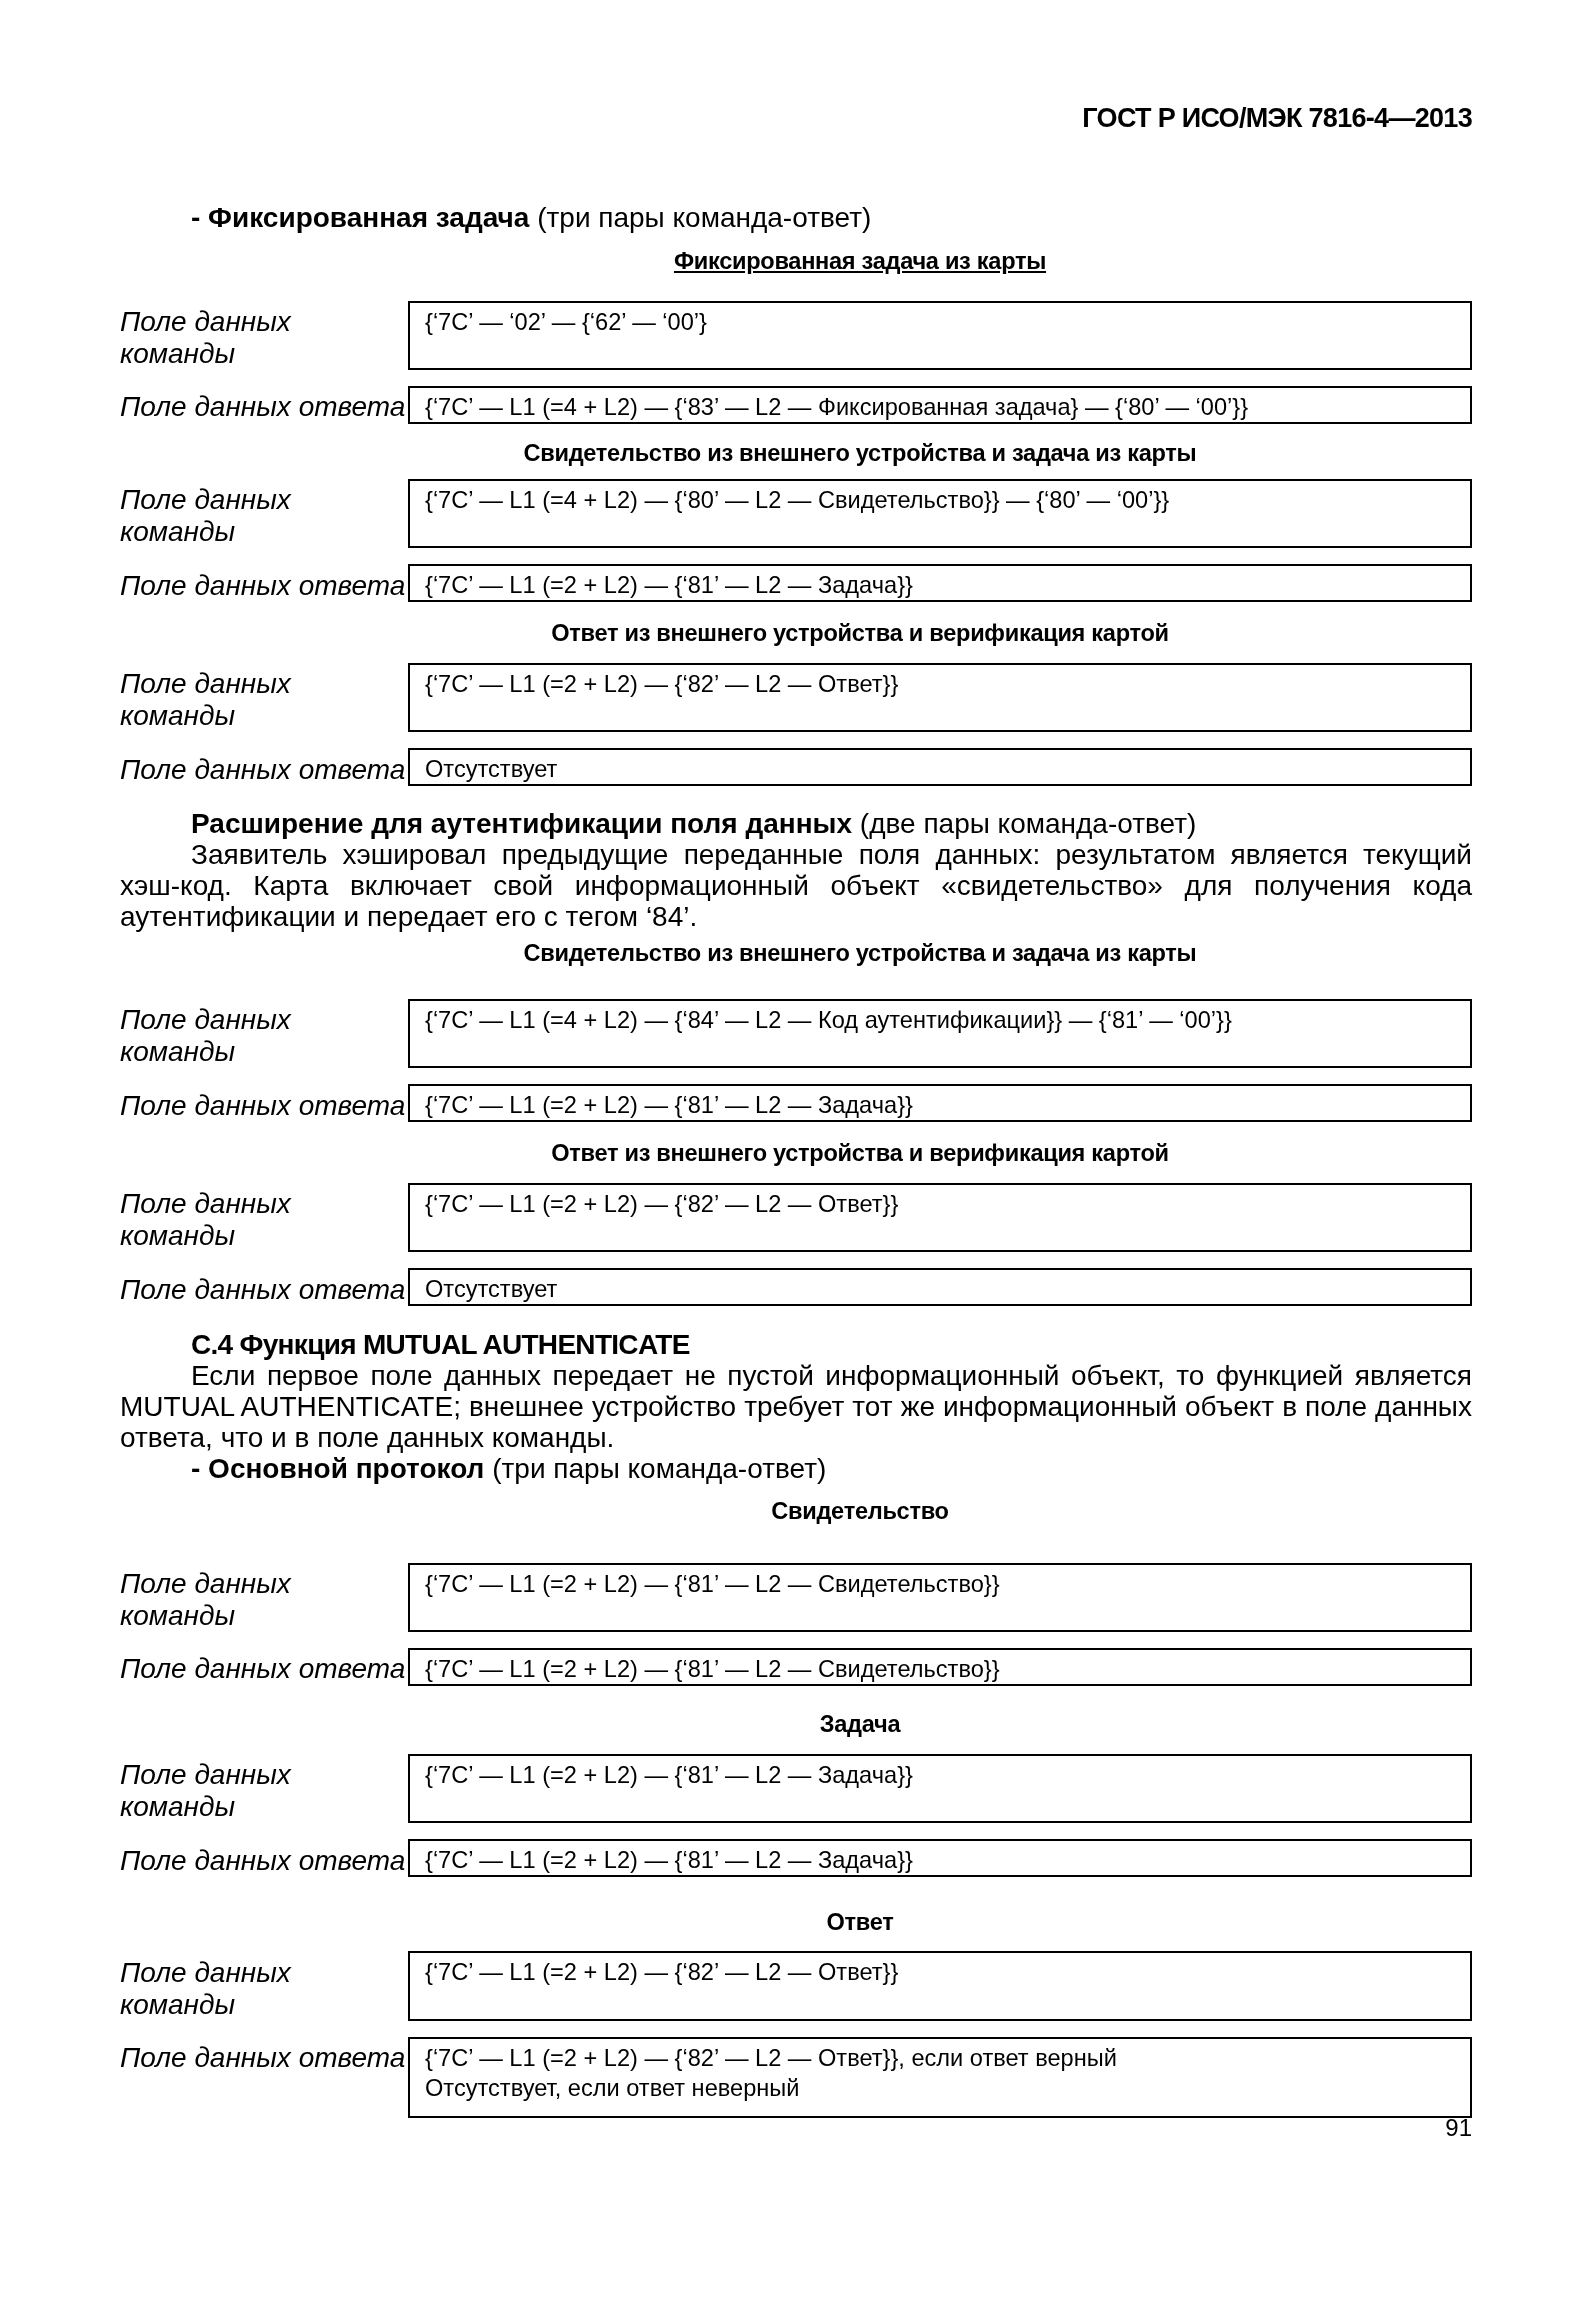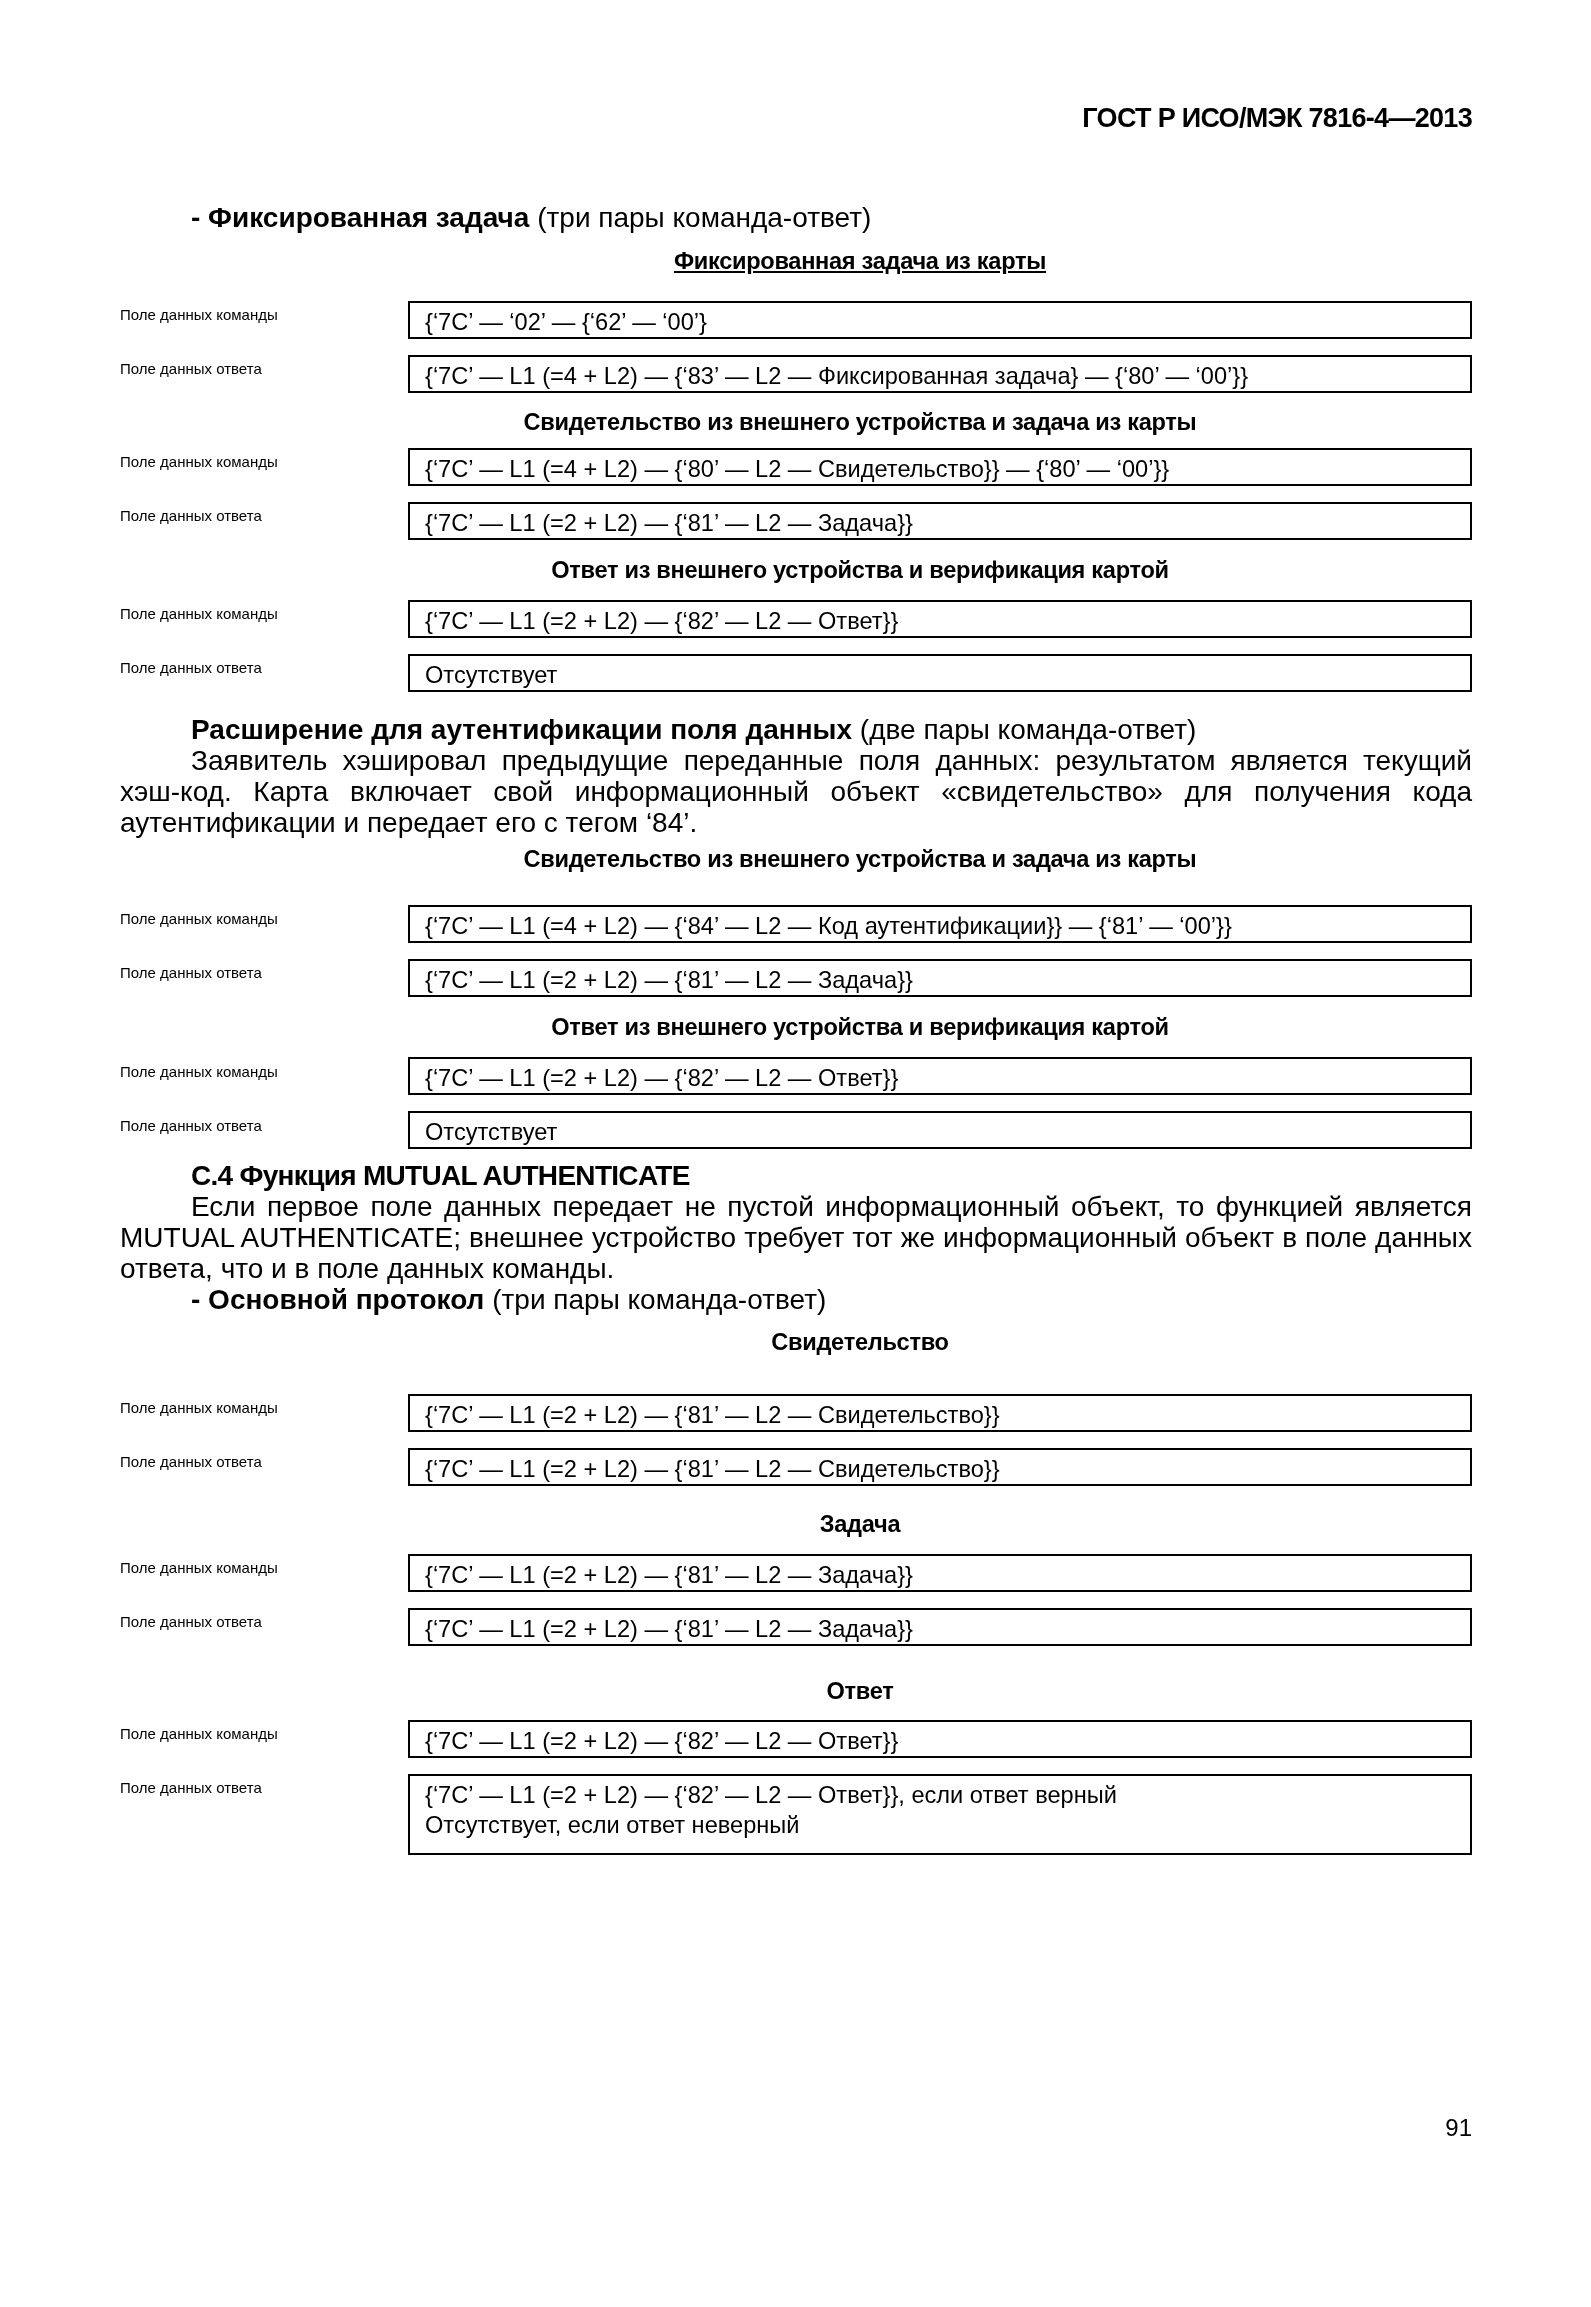--- a/index.html
+++ b/index.html
@@ -13,21 +13,21 @@
     }
     .content { position: absolute; left: 120px; top: 202px; width: 1352px; }
     .para { font-size: 28px; line-height: 31px; text-align: justify; }
     .indent { text-indent: 71px; }
     .bold { font-weight: bold; }
     .section-title {
       font-size: 23.6px; font-weight: bold; text-align: center; letter-spacing: -0.3px;
       padding-left: 128px;
     }
     .row { display: flex; align-items: stretch; }
-    .label { width: 288px; font-size: 15px; padding-top: 5.4px; flex: none; }
+    .label { width: 288px; font-size: 28px; padding-top: 5.4px; flex: none; font-style: italic; }
     .box {
       flex: 1; border: 2px solid #000; border-bottom-width: 2.7px;
       min-height: 37px; padding: 4px 15px 0 15px; font-size: 23.6px; line-height: 30px;
       box-sizing: border-box;
     }
     .page-number { position: absolute; top: 2102px; right: 119px; font-size: 24px; margin-top: 12px; }
   </style>
 </head>
 <body>
 
@@ -87,21 +87,21 @@
   <div class="section-title" style="margin-top:17.5px;">Ответ из внешнего устройства и верификация картой</div>
   <div class="row" style="margin-top:16px;">
     <div class="label">Поле данных команды</div>
     <div class="box">{‘7C’ — L1 (=2 + L2) — {‘82’ — L2 — Ответ}}</div>
   </div>
   <div class="row" style="margin-top:16px;">
     <div class="label">Поле данных ответа</div>
     <div class="box">Отсутствует</div>
   </div>
 
-  <div class="para indent bold" style="margin-top:11px; letter-spacing:-0.7px;">С.4 Функция MUTUAL AUTHENTICATE</div>
+  <div class="para indent bold" style="margin-top:23px; letter-spacing:-0.7px;">С.4 Функция MUTUAL AUTHENTICATE</div>
   <div class="para indent">Если первое поле данных передает не пустой информационный объект, то функцией является MUTUAL AUTHENTICATE; внешнее устройство требует тот же информационный объект в поле данных ответа, что и в поле данных команды.</div>
   <div class="para indent">
     <span class="bold">- Основной протокол</span><span> (три пары команда-ответ)</span>
   </div>
 
   <div class="section-title" style="margin-top:13.5px;">Свидетельство</div>
   <div class="row" style="margin-top:38px;">
     <div class="label">Поле данных команды</div>
     <div class="box">{‘7C’ — L1 (=2 + L2) — {‘81’ — L2 — Свидетельство}}</div>
   </div>

